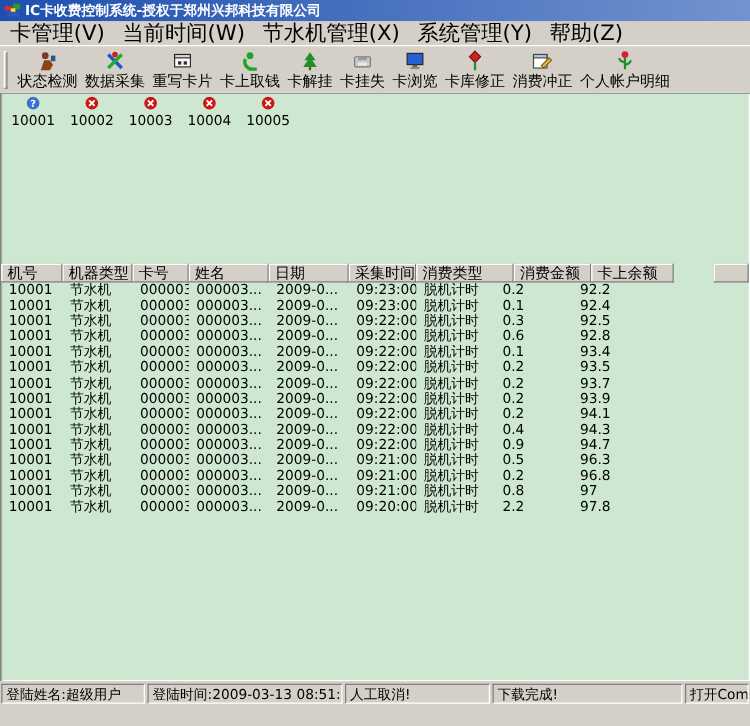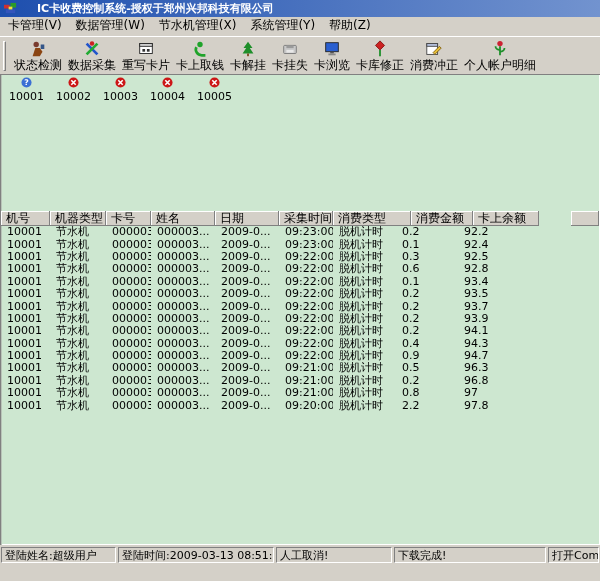--- a/index.html
+++ b/index.html
@@ -7,30 +7,30 @@
   body { width:600px; height:581px; }
   .window {
     position:relative; width:600px; height:581px; overflow:hidden;
     background:var(--chrome-bg,#d4d0c8);
     font-family:"DejaVu Sans","Liberation Sans",sans-serif;
     color:#000; user-select:none;
   }
   
   .titlebar {
     position:absolute; top:0; left:0; right:0; height:17px;
-    display:flex; align-items:center; gap:20px; padding:0 4px;
+    display:flex; align-items:center; gap:3px; padding:0 4px;
     background:linear-gradient(90deg,var(--title-gradient-left,#1e4fae),var(--title-gradient-right,#7293cf));
     color:var(--title-text,#fff); font-size:11px; font-weight:bold; white-space:nowrap;
   }
   .app-icon { display:flex; width:13px; height:13px; flex:0 0 auto; }
   .app-icon svg { width:13px; height:13px; }
   
   .menubar {
     position:absolute; top:17px; left:0; right:0; height:19px;
-    display:flex; align-items:flex-start; padding-left:1px; font-size:12px;
+    display:flex; align-items:center; padding-left:1px; font-size:17px;
     background:var(--chrome-bg,#d4d0c8);
   }
   .menu-item { display:flex; align-items:center; padding:0 7px; white-space:nowrap; }
   
   .toolbar {
     position:absolute; top:36px; left:0; right:0; height:38px;
     border-top:1px solid #ffffff; background:var(--chrome-bg,#d4d0c8);
     display:flex; align-items:center; padding-left:3px;
   }
   .gripper {
@@ -106,21 +106,21 @@
           <rect x="7" y="1" width="6" height="5" fill="#2a9a2a"></rect>
           <rect x="2" y="8" width="10" height="4" fill="#3355bb"></rect>
           <rect x="5" y="5" width="4" height="3" fill="#f0e040"></rect>
         </svg>
     </span>
     <span class="title-text">IC卡收费控制系统-授权于郑州兴邦科技有限公司</span>
   </div>
 
   <div class="menubar" id="menubar">
       <div class="menu-item item-0">卡管理(V)</div>
-      <div class="menu-item item-1">数据管理(W)</div>
+      <div class="menu-item item-1">当前时间(W)</div>
       <div class="menu-item item-2">节水机管理(X)</div>
       <div class="menu-item item-3">系统管理(Y)</div>
       <div class="menu-item item-4">帮助(Z)</div>
     </div>
 
   <div class="toolbar">
     <span class="gripper"></span>
     <div class="toolbar-buttons" id="toolbar-buttons">
         <div class="tool-button item-0">
     <span class="tool-icon">

